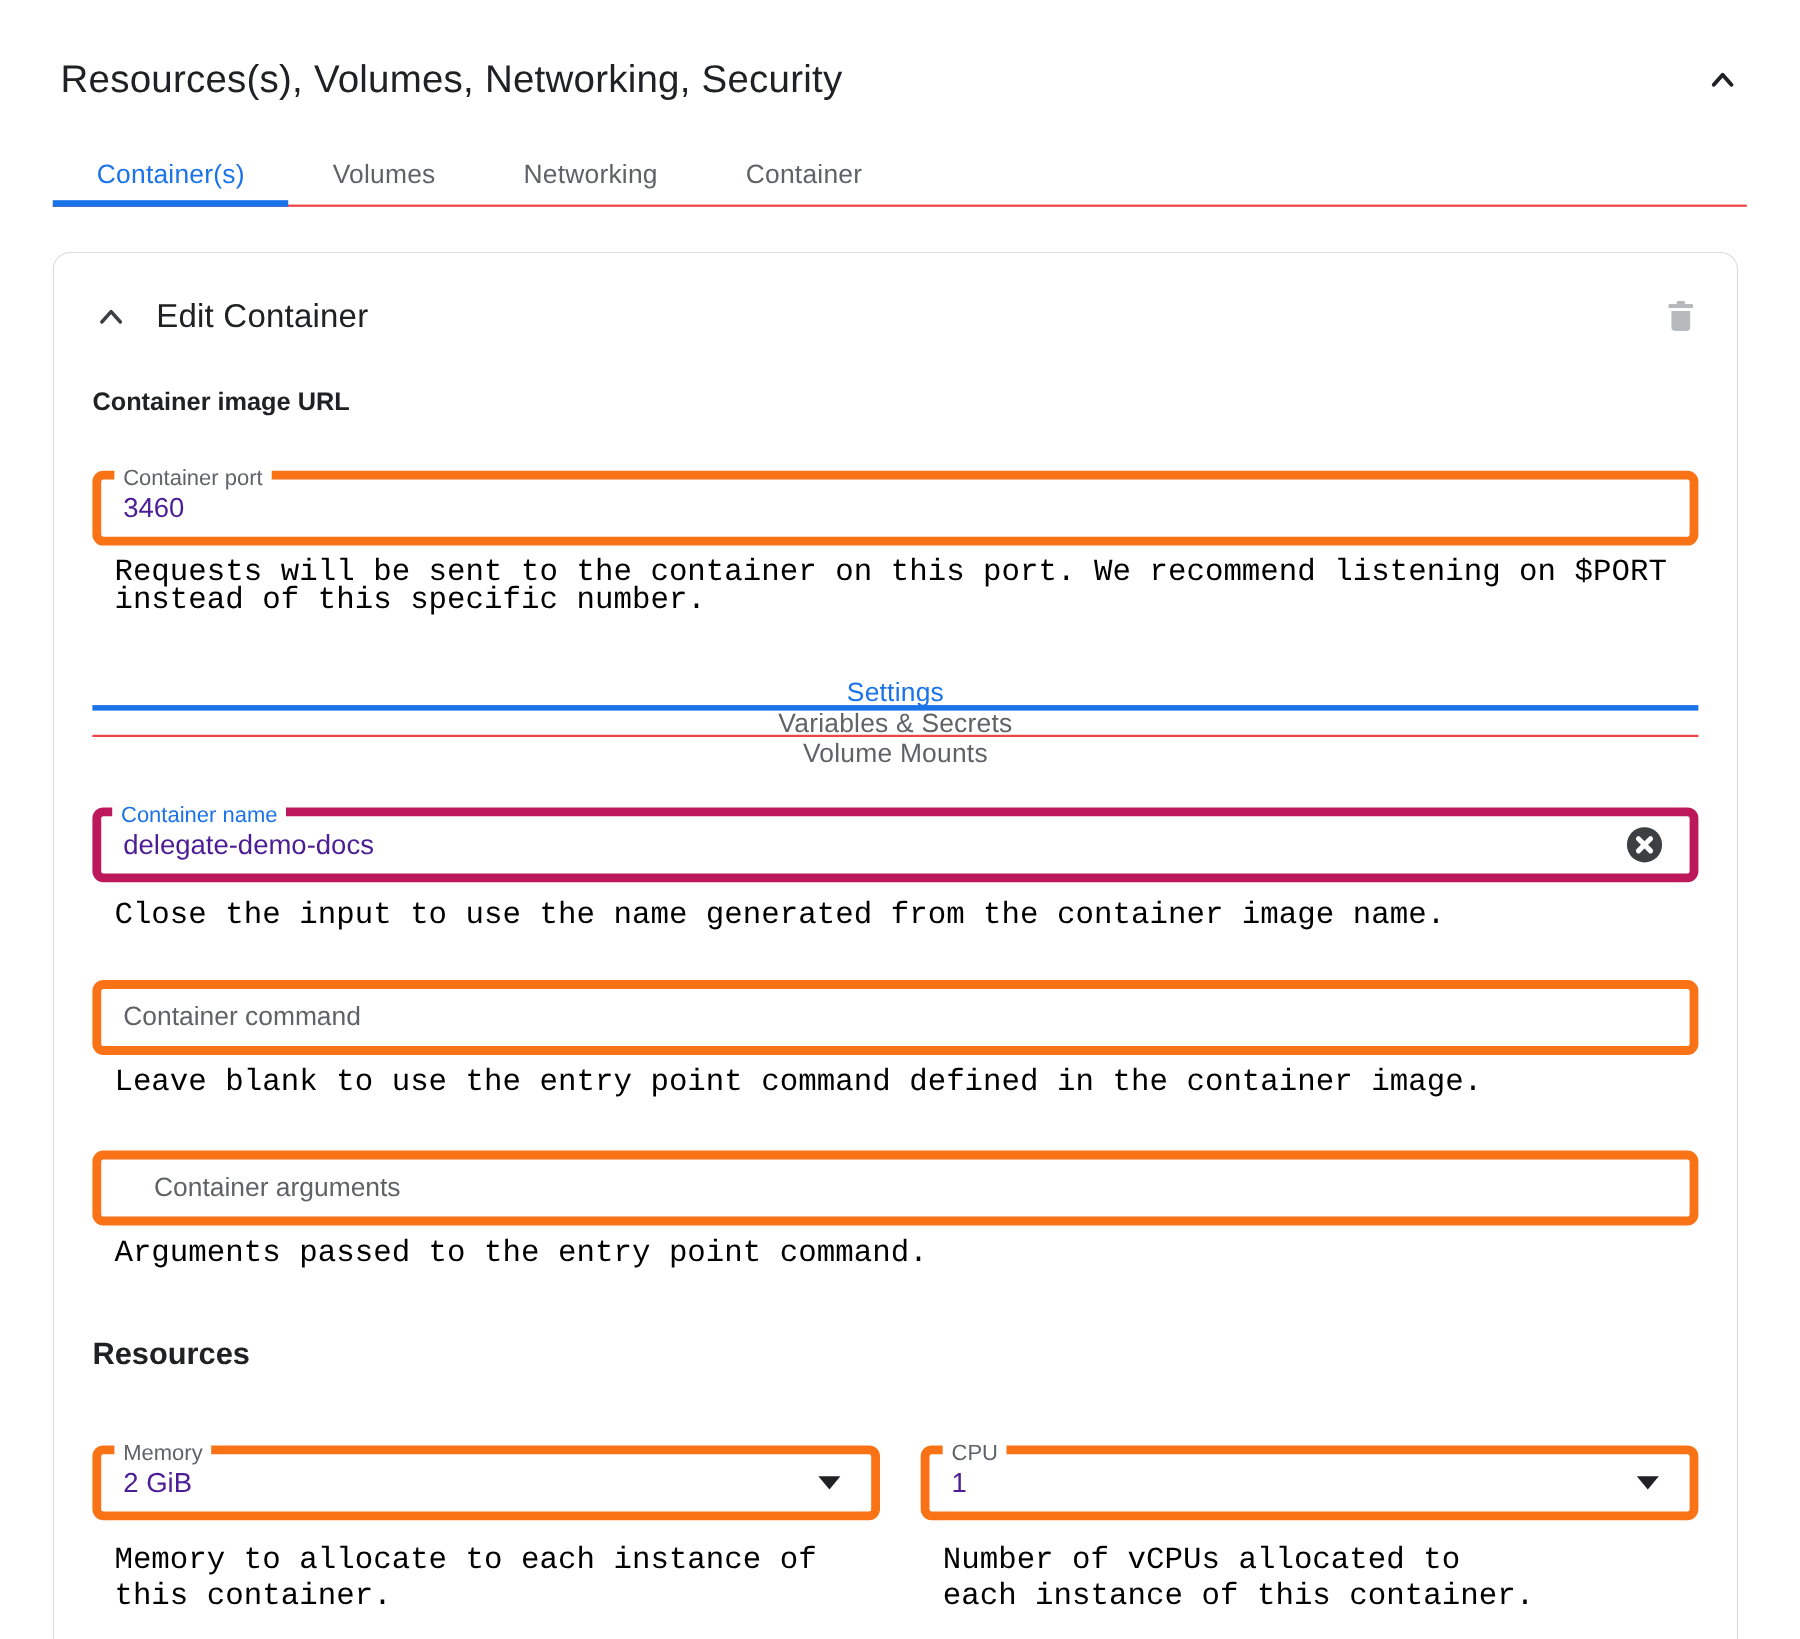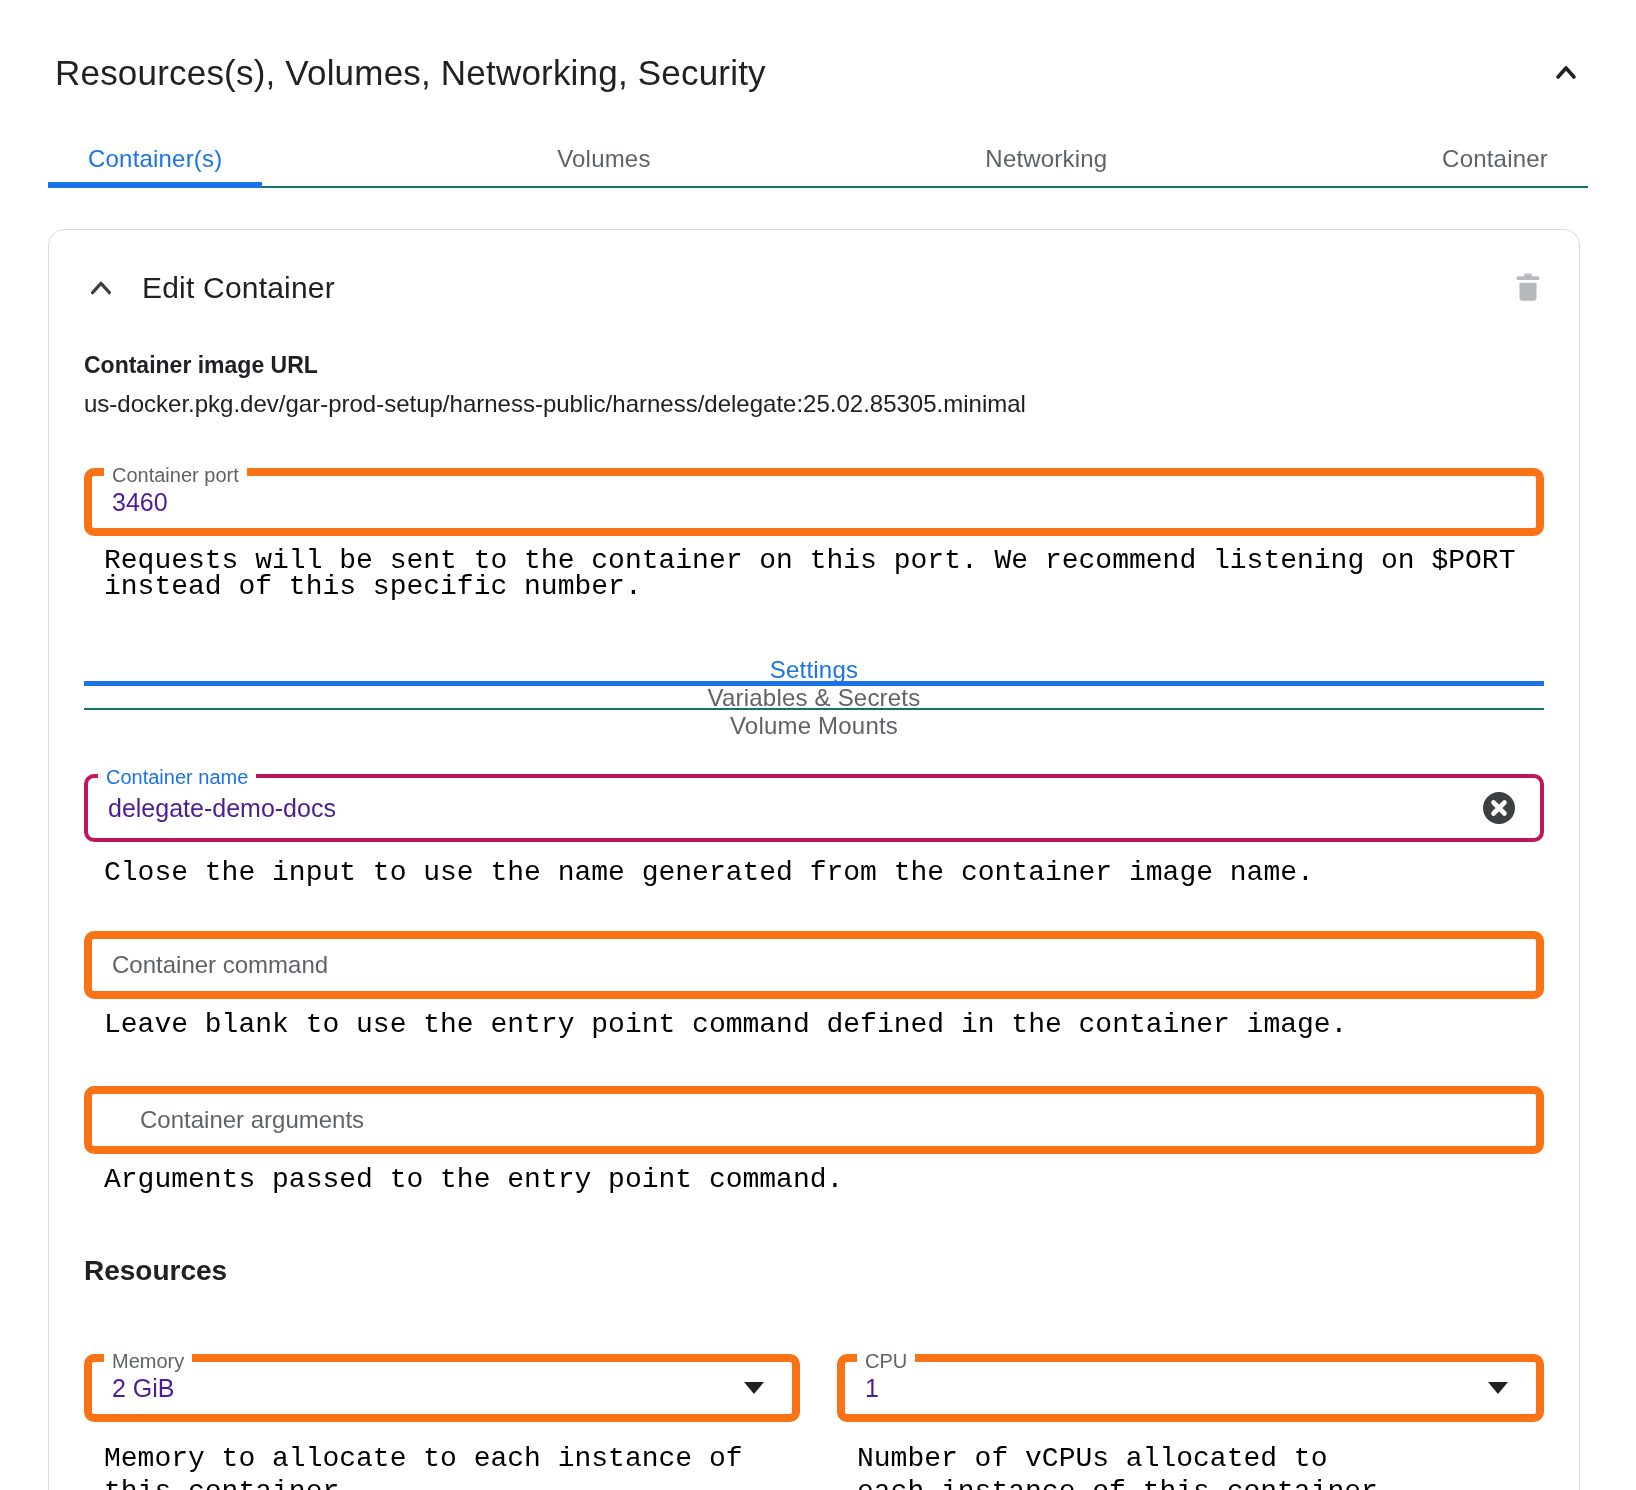--- a/index.html
+++ b/index.html
@@ -7,21 +7,21 @@
     width:1636px;height:1490px;overflow:hidden;background:#ffffff;
     font-family:"Liberation Sans","DejaVu Sans",sans-serif;color:#202124;
     position:relative;
   }
   
   .page-header{display:flex;align-items:center;justify-content:space-between;
     padding:50px 52px 0 55px;}
   .page-title{font-size:35px;font-weight:400;line-height:46px;margin:0;color:#202124;letter-spacing:.2px;}
   .hdr-collapse{width:36px;height:36px;display:flex;align-items:center;justify-content:center;cursor:pointer;}
   
-  .tabbar{display:flex;align-items:stretch;border-bottom:2px solid #0f766e;justify-content:space-between;}
+  .tabbar{display:flex;align-items:stretch;border-bottom:2px solid #ef4444;}
   .tabbar.main{margin:36px 48px 0 48px;height:54px;}
   .tab{display:flex;align-items:center;justify-content:center;padding:0 40px;
     font-size:24px;font-weight:500;color:#5f6368;position:relative;cursor:pointer;letter-spacing:.2px;}
   .tab.active{color:#1a73e8;}
   .tabbar.main .tab.active::after{content:"";position:absolute;left:0;right:0;bottom:-2px;height:6px;background:#1a73e8;}
   
   .card{margin:41px 56px 0 48px;width:1532px;height:1320px;box-sizing:border-box;
     border:1px solid #dadce0;border-radius:16px;padding:0 35px 40px 35px;background:#fff;}
   .card-header{margin-top:30px;height:56px;display:flex;align-items:center;}
   .card-collapse{width:34px;height:34px;display:flex;align-items:center;justify-content:center;cursor:pointer;}
@@ -29,21 +29,21 @@
   .trash-btn{margin-left:auto;width:32px;height:34px;display:flex;align-items:center;justify-content:center;cursor:pointer;}
   .label-bold{margin-top:36px;font-size:23px;font-weight:700;line-height:26px;color:#202124;}
   .url-text{margin-top:12px;font-size:24px;line-height:28px;color:#202124;}
   
   .field{position:relative;box-sizing:border-box;height:68px;border:8px solid #f97316;
     border-radius:10px;margin-top:50px;display:flex;align-items:center;background:#fff;cursor:text;}
   .field .notch-label{position:absolute;top:-14px;left:12px;background:#fff;padding:0 8px;
     font-size:20px;line-height:26px;color:#5f6368;white-space:nowrap;}
   .field .value{font-size:25px;color:#4c1d95;padding-left:20px;}
   .field .inner-label{font-size:24px;color:#5f6368;padding-left:20px;}
-  .field.focused{border:4px solid #be185d;}
+  .field.focused{border:8px solid #be185d;}
   .field.focused .notch-label{color:#1a73e8;left:10px;}
   .clear-btn{position:absolute;right:24px;top:50%;transform:translateY(-50%);
     width:34px;height:34px;cursor:pointer;}
   .helper{font-size:28px;line-height:26px;color:#000000;padding-left:20px;font-family:Liberation Mono, monospace;}
   .helper.mt12{margin-top:12px;} .helper.mt13{margin-top:13px;} .helper.mt18{margin-top:18px;}
   
   .tabbar.inner{margin-top:56px;height:52px;flex-direction:column;}
   .tabbar.inner .tab{padding:0 44px;}
   .tabbar.inner .tab.active::after{content:"";position:absolute;left:0;right:0;bottom:-2px;height:5px;background:#1a73e8;}
   .field.cmd{margin-top:45px;}
@@ -100,21 +100,20 @@
     <div class="trash-btn">
       <svg width="30" height="32" viewBox="0 0 28 30">
         <rect x="10.5" y="1.5" width="7" height="4" rx="1.2" fill="#b7babd"></rect>
         <rect x="3.5" y="4" width="21" height="3.6" rx="1" fill="#b7babd"></rect>
         <path d="M6 10 h16 v14 a3 3 0 0 1 -3 3 h-10 a3 3 0 0 1 -3 -3 z" fill="#b7babd"></path>
       </svg>
     </div>
   </div>
 
   <div class="label-bold">Container image URL</div>
-  <div class="url-text">us-docker.pkg.dev/gar-prod-setup/harness-public/harness/delegate:25.02.85305.minimal</div>
 
   <div class="field">
     <span class="notch-label">Container port</span>
     <span class="value">3460</span>
   </div>
   <div class="helper mt12">Requests will be sent to the container on this port. We recommend listening on $PORT instead of this specific number.</div>
 
   <div class="tabbar inner">
     <div class="tab active">
         <span>Settings</span>

